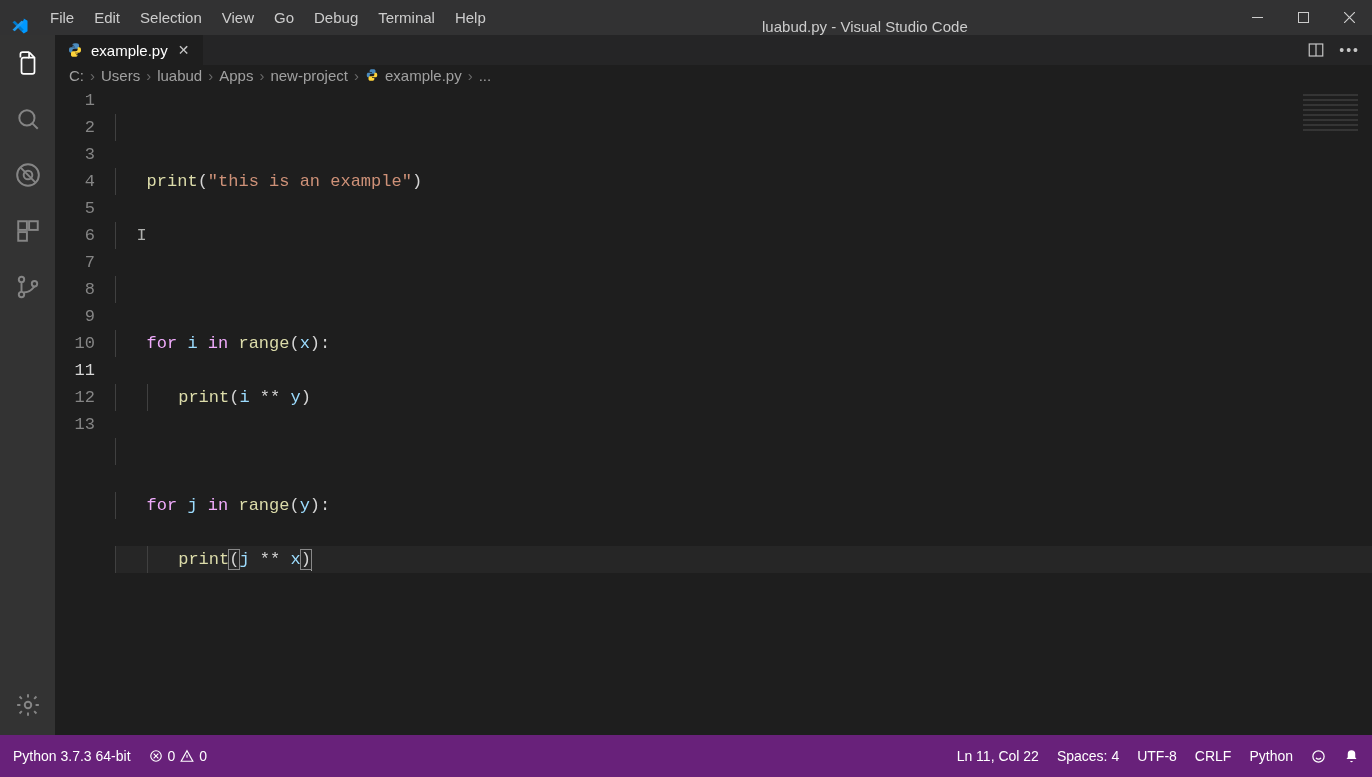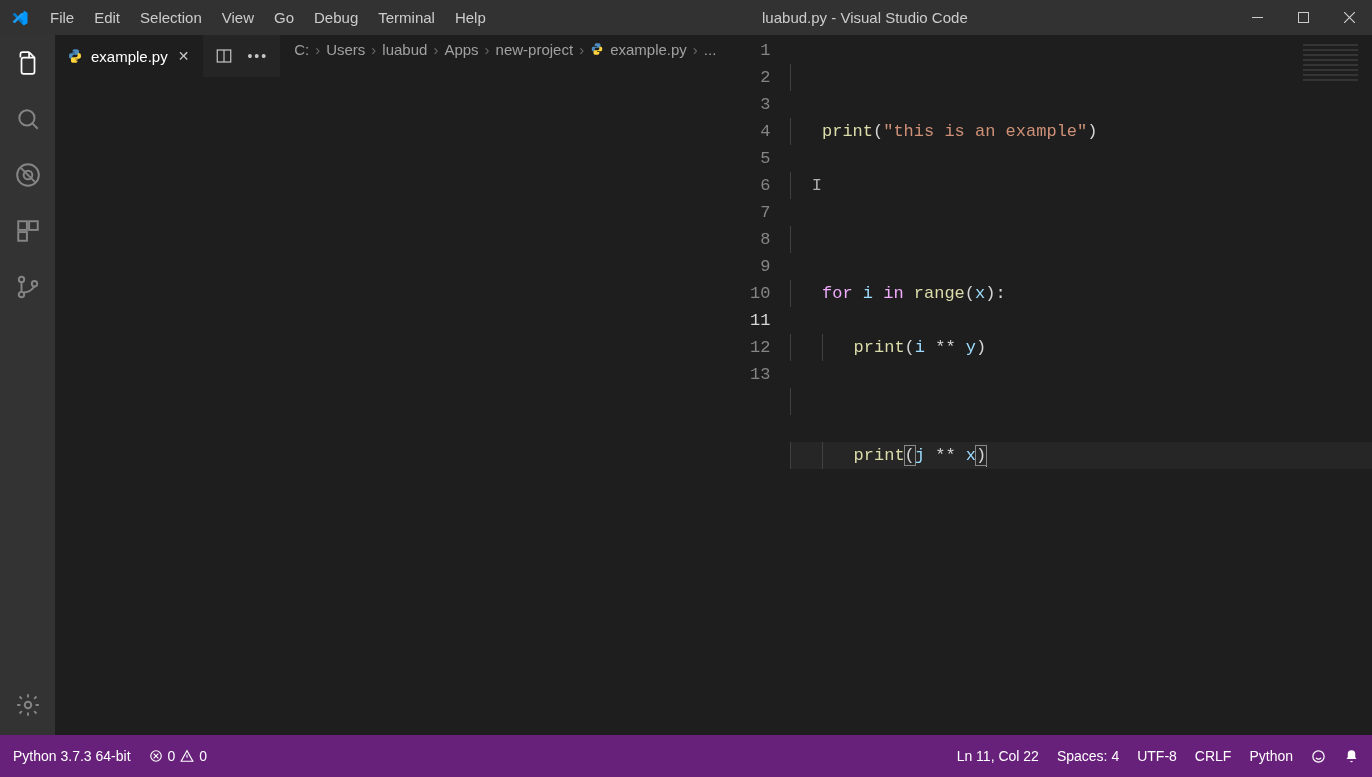--- a/index.html
+++ b/index.html
@@ -4,38 +4,38 @@
 <style>
 * { margin: 0; padding: 0; box-sizing: border-box; }
 body {
   width: 1372px; height: 777px;
   font-family: "Segoe UI", -apple-system, sans-serif;
   background: #1e1e1e; color: #cccccc;
   overflow: hidden; display: flex; flex-direction: column;
   font-size: 14px;
 }
 .titlebar {
-  height: 35px; background: #323233; display: flex; align-items: center;
+  height: 35px; background: #323233; display: flex; align-items: flex-end;
   font-size: 15px; color: #cccccc; user-select: none;
 }
 .titlebar .logo { width: 40px; display: flex; align-items: center; justify-content: center; }
 .titlebar .menu { display: flex; }
 .titlebar .menu div { padding: 0 10px; line-height: 35px; cursor: pointer; }
 .titlebar .title { flex: 1; text-align: center; color: #cccccc; }
 .titlebar .win-controls { display: flex; }
 .titlebar .win-controls div { width: 46px; height: 35px; display: flex; align-items: center; justify-content: center; cursor: pointer; }
 .body-row { flex: 1; display: flex; min-height: 0; }
 .activitybar {
   width: 55px; background: #333333; display: flex; flex-direction: column;
   align-items: center; padding-top: 12px; gap: 24px;
 }
 .activitybar .spacer { flex: 1; }
 .activitybar .aicon { width: 32px; height: 32px; display: flex; align-items: center; justify-content: center; color: #858585; cursor: pointer; }
 .activitybar .aicon.active { color: #ffffff; }
-.editor-area { flex: 1; display: flex; flex-direction: row; background: #1e1e1e; min-width: 0; }
+.editor-area { flex: 1; display: flex; flex-direction: column; background: #1e1e1e; min-width: 0; }
 .tabs-row { height: 42px; background: #252526; display: flex; align-items: stretch; }
 .tab { background: #1e1e1e; display: flex; align-items: center; padding: 0 12px; gap: 8px; color: #ffffff; cursor: pointer; font-size: 15px; }
 .tab .pyicon { color: #4b8bbe; font-size: 14px; }
 .tab .close { color: #c5c5c5; font-size: 14px; padding: 0 2px; }
 .tabs-actions { margin-left: auto; display: flex; align-items: center; gap: 14px; padding: 0 12px; color: #c5c5c5; }
 .breadcrumbs { height: 28px; display: flex; align-items: center; padding: 0 14px; font-size: 15px; color: #a0a0a0; gap: 6px; }
 .breadcrumbs .sep { color: #6a6a6a; }
 .breadcrumbs .crumb { cursor: pointer; }
 .editor { flex: 1; display: flex; font-family: Consolas, "Courier New", monospace; font-size: 17px; line-height: 27px; position: relative; }
 .gutter { width: 60px; text-align: right; color: #858585; padding-right: 20px; padding-top: 2px; }
@@ -213,20 +213,21 @@
           <div class="ln">13</div>
       </div>
       <div class="code">
 <div class="line"><span class="indent-guide"></span></div>
 <div class="line"><span class="indent-guide"></span>   <span class="fn">print</span><span>(</span><span class="str">"this is an example"</span><span>)</span></div>
 <div class="line"><span class="indent-guide"></span>  <span style="color:#aeafad;">I</span></div>
 <div class="line"><span class="indent-guide"></span></div>
 <div class="line"><span class="indent-guide"></span>   <span class="kw">for</span><span class="var"> i </span><span class="kw">in</span><span class="fn"> range</span>(<span class="var">x</span>):</div>
 <div class="line"><span class="indent-guide"></span>   <span class="indent-guide"></span>   <span class="fn">print</span>(<span class="var">i</span> <span class="op">**</span> <span class="var">y</span>)</div>
 <div class="line"><span class="indent-guide"></span></div>
+<div class="line"><span class="indent-guide"></span>   <span class="kw">for</span><span class="var"> j </span><span class="kw">in</span><span class="fn"> range</span>(<span class="var">y</span>):</div>
 <div class="line active"><span class="indent-guide"></span>   <span class="indent-guide"></span>   <span class="fn">print</span><span class="bracket">(</span><span class="var">j</span> <span class="op">**</span> <span class="var">x</span><span class="bracket">)</span><span class="caret"></span></div>
 <div class="line"></div>
 <div class="line"></div>
       </div>
       <div class="minimap"></div>
     </div>
   </div>
 </div>
 
 <div class="statusbar">

